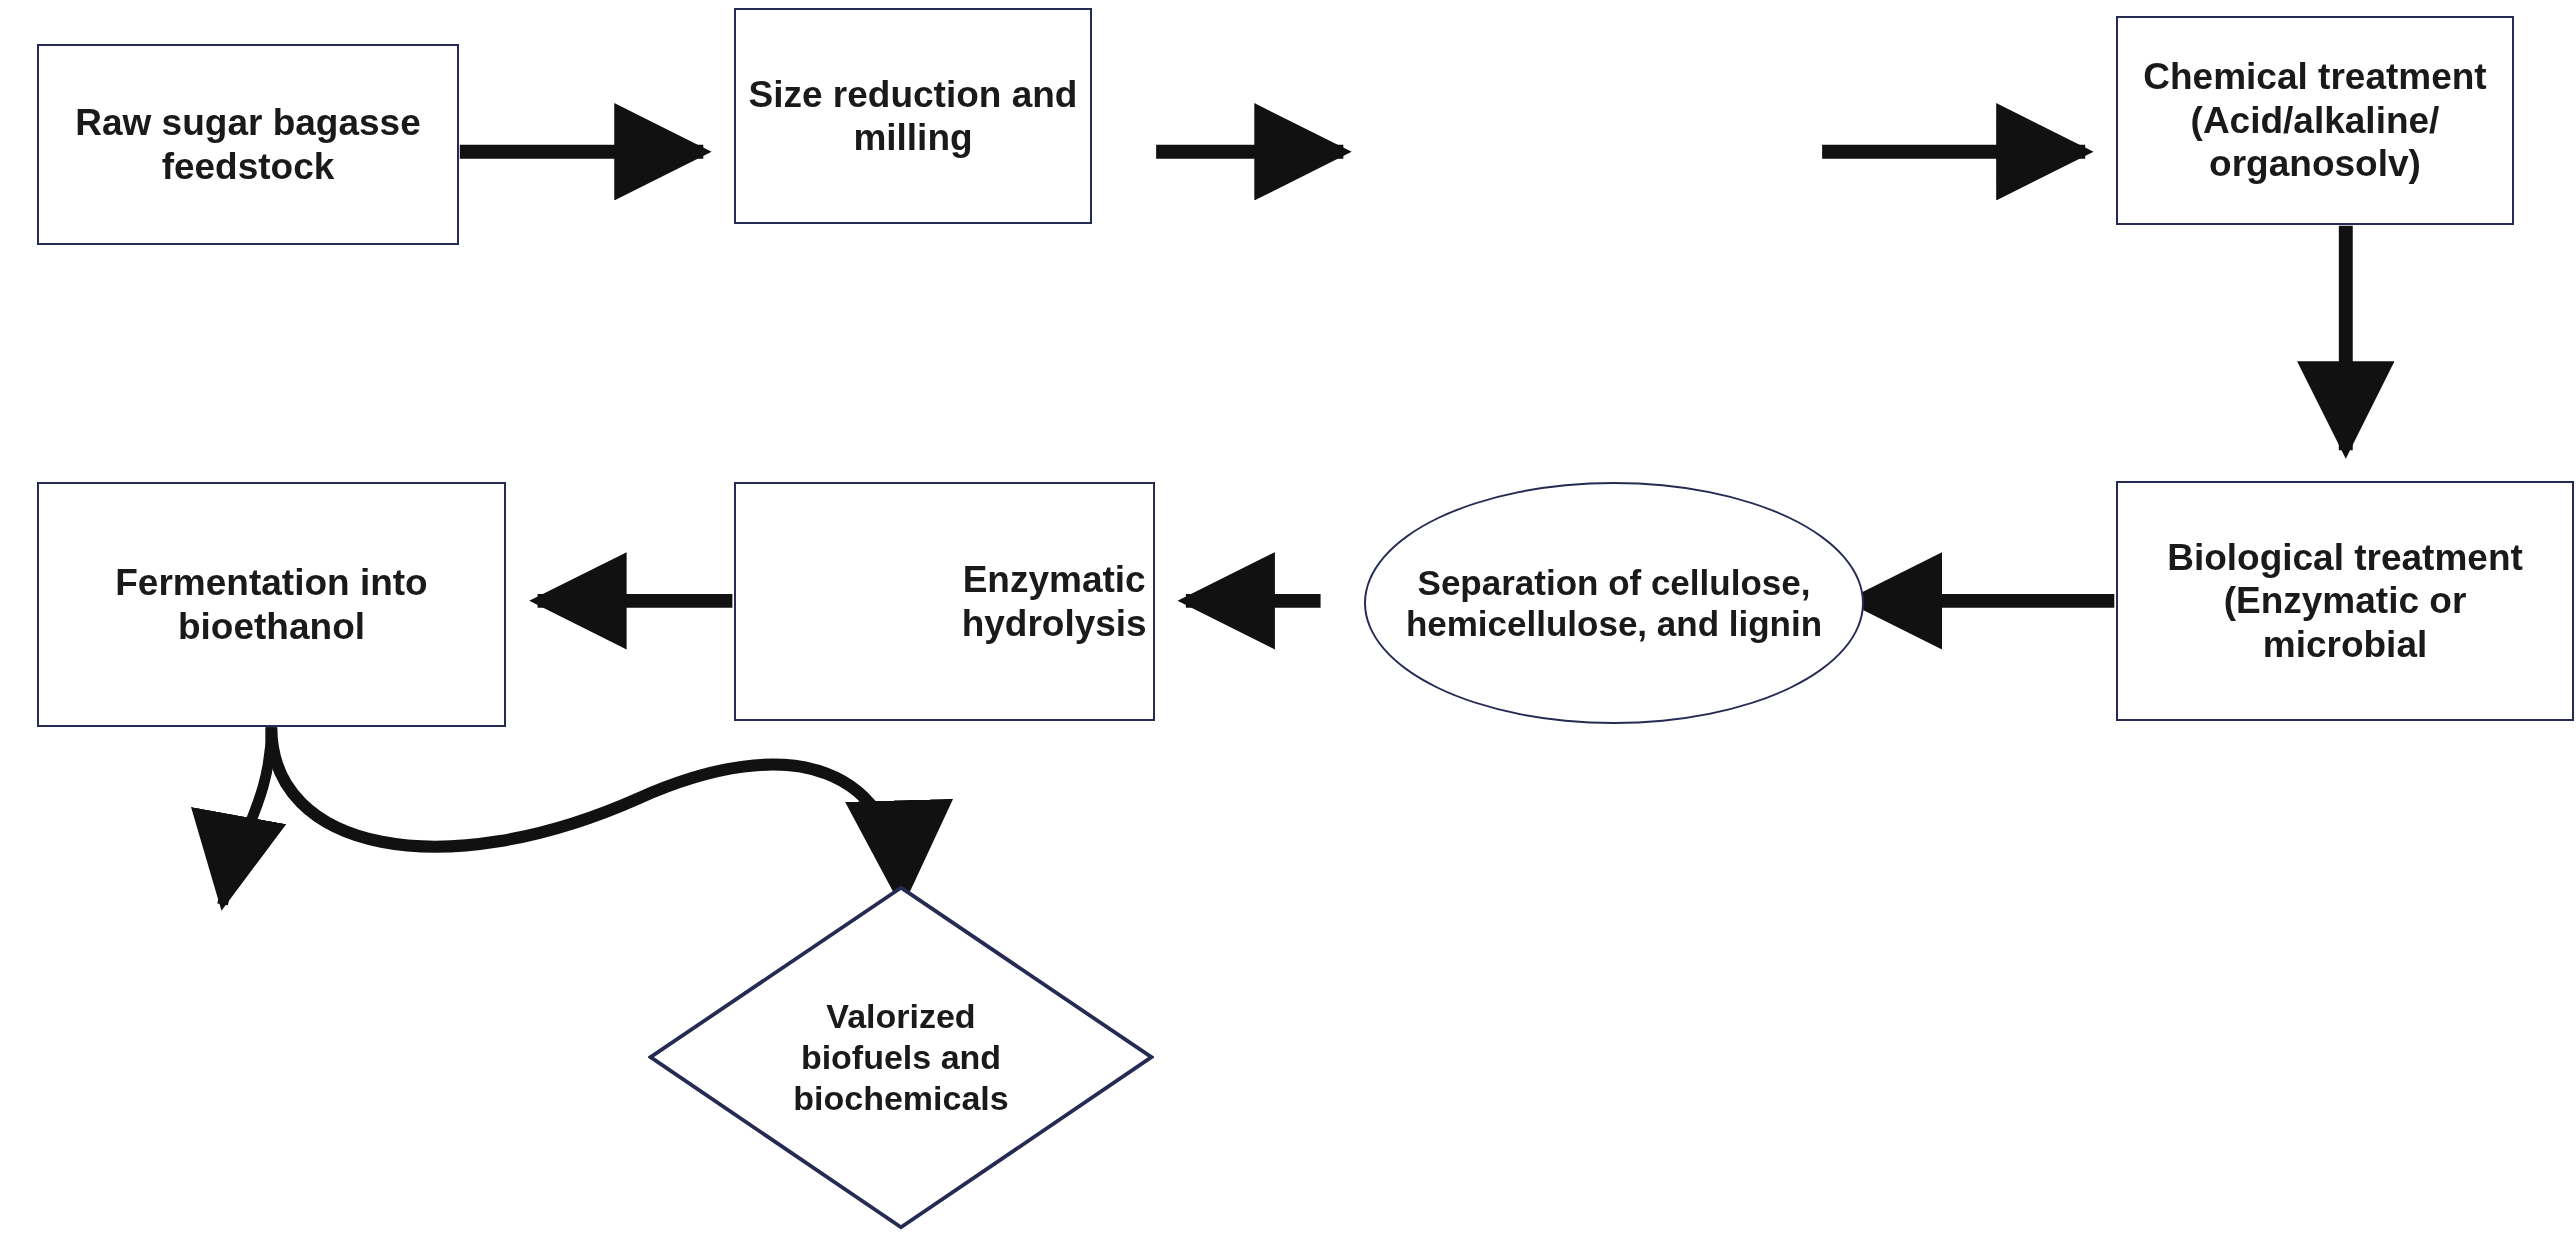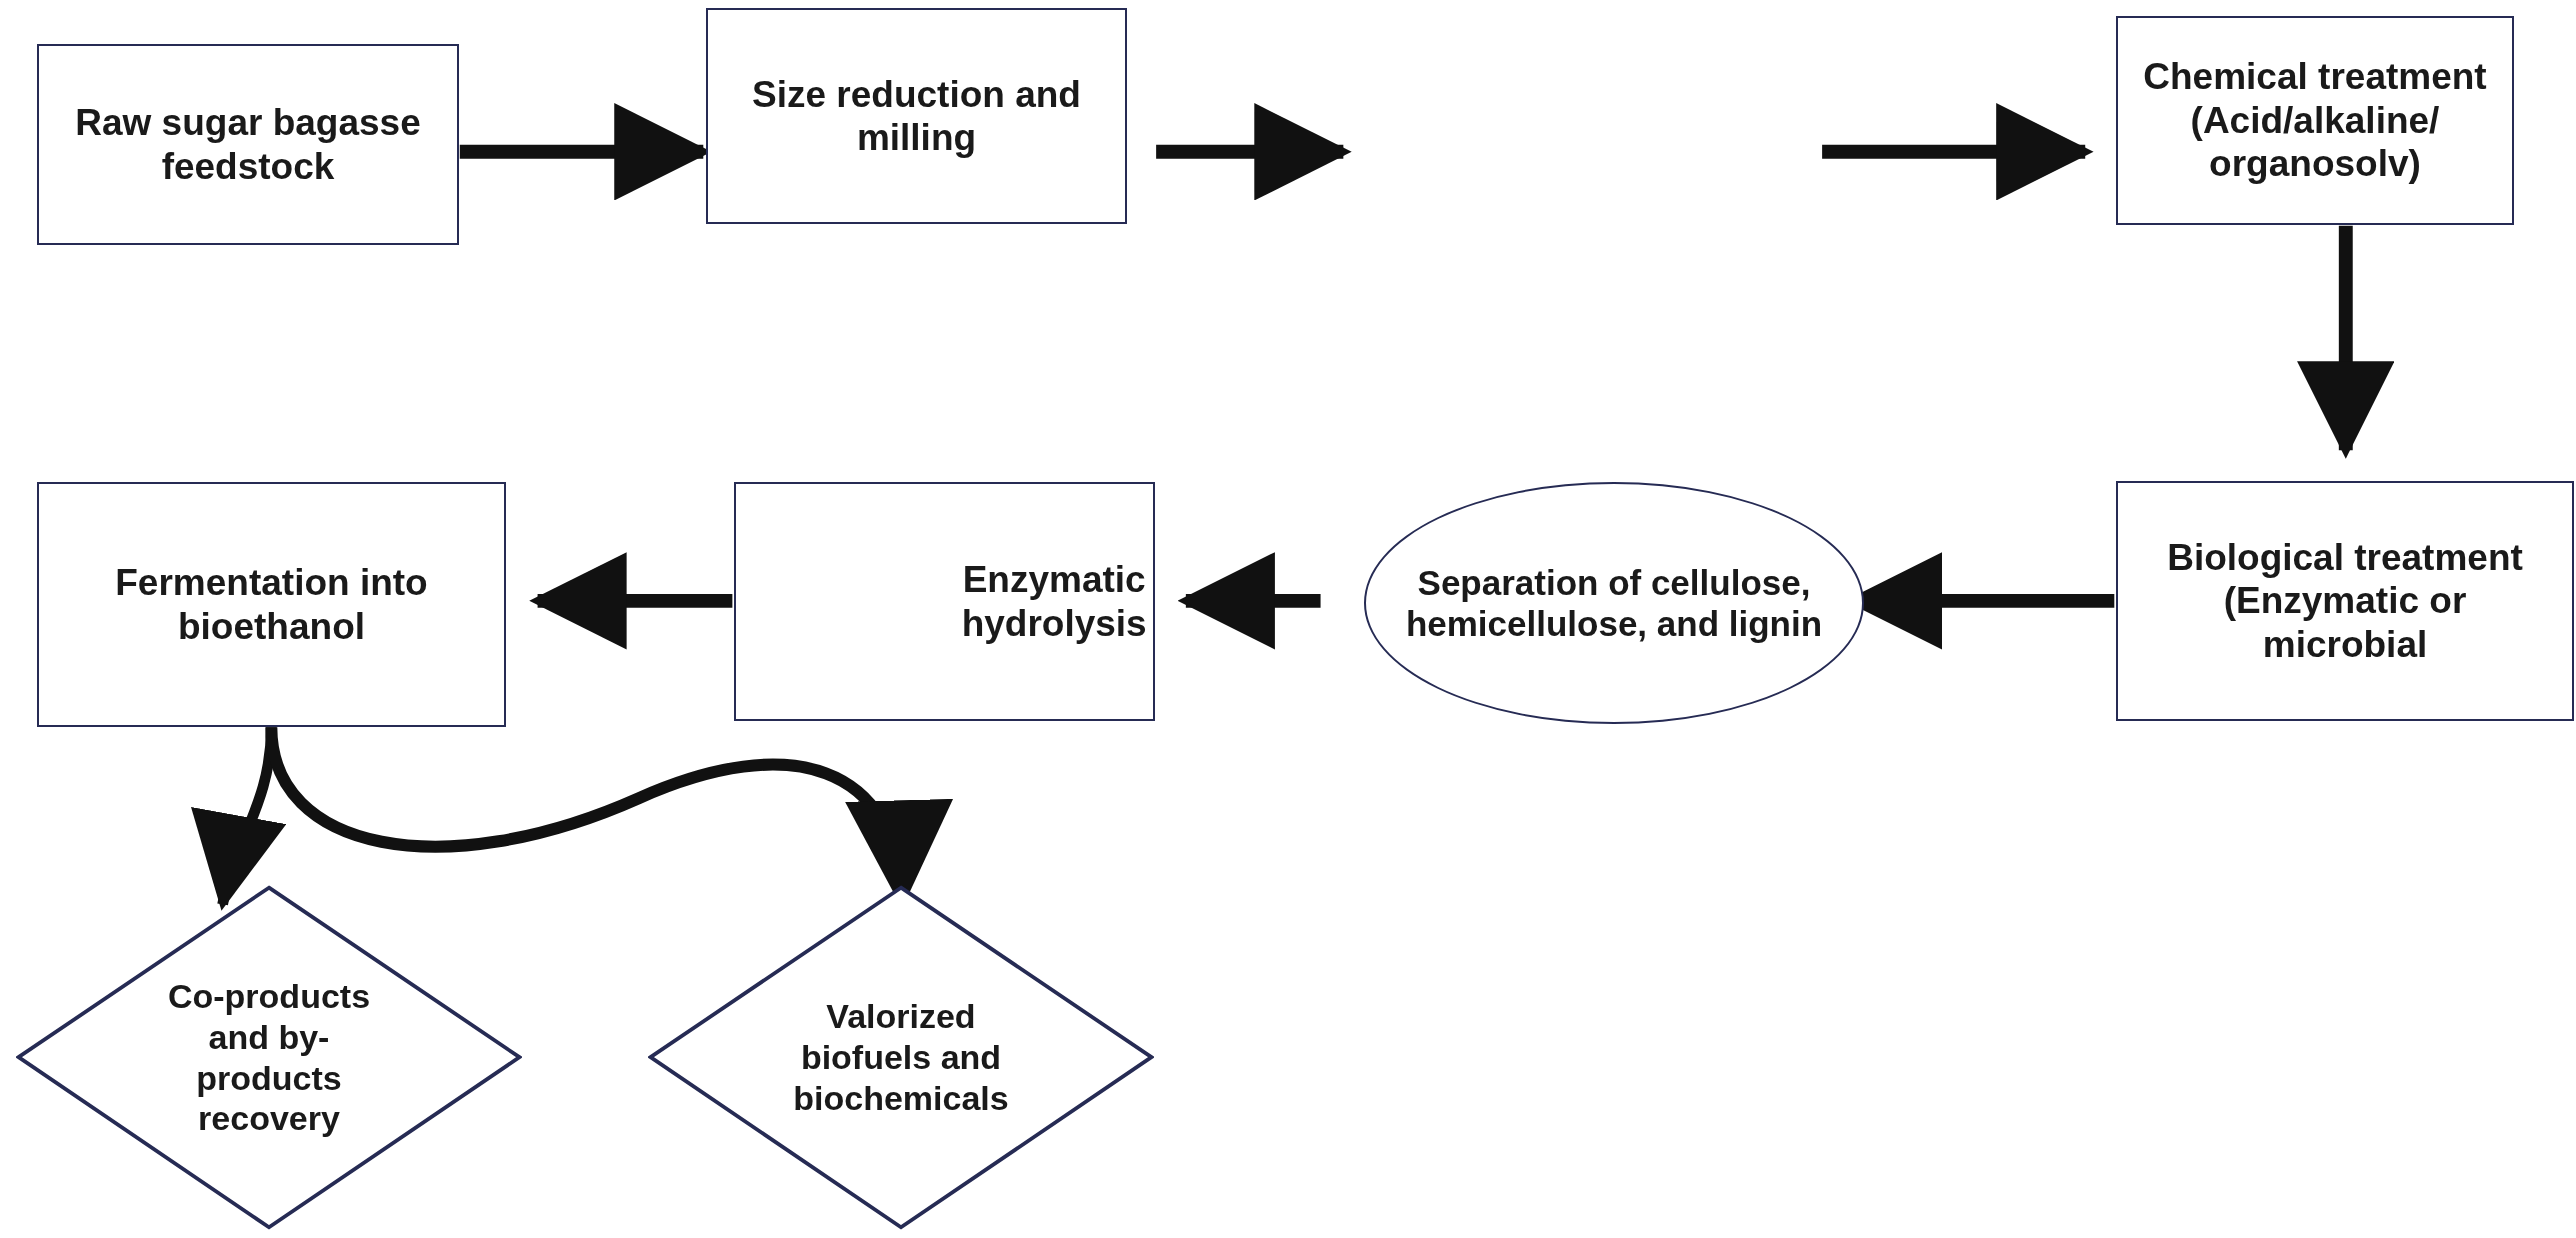--- a/index.html
+++ b/index.html
@@ -127,21 +127,21 @@
     <g>
       <path d="M 429 1150 C 429 1345, 700 1400, 1010 1262 C 1250 1155, 1420 1210, 1426 1425" fill="none" stroke="#111111" stroke-width="19" marker-end="url(#arrowhead-thin)"></path>
     </g>
   </svg>
 
   <div class="node node-rect" style="left:37px; top:16px; width:422px; height:201px;margin-top:28px;">
     <span class="node-label" style="font-size:37px;">Raw sugar bagasse
 feedstock</span>
   </div>
 
-  <div class="node node-rect" style="left:706px; top:8.2px; width:421px; height:216px;text-align:center;">
+  <div class="node node-rect" style="left:734px; top:8.2px; width:358px; height:216px;text-align:center;">
     <span class="node-label" style="font-size:37px;">Size reduction and
 milling</span>
   </div>
 
 
   <div class="node node-rect" style="left:2116px; top:16px; width:398px; height:209px;">
     <span class="node-label" style="font-size:37px;">Chemical treatment
 (Acid/alkaline/
 organosolv)</span>
   </div>
@@ -160,29 +160,20 @@
   <div class="node node-rect" style="left:734px; top:482px; width:421px; height:239px;justify-content:flex-end;">
     <span class="node-label" style="font-size:37px;">Enzymatic
 hydrolysis</span>
   </div>
 
   <div class="node node-rect" style="left:37px; top:482px; width:469px; height:245px;">
     <span class="node-label" style="font-size:37px;">Fermentation into
 bioethanol</span>
   </div>
 
-  <div class="diamond-wrap" style="left:16px; top:885px; width:506px; height:345px;">
-    <svg class="diamond-svg" width="506" height="345" viewBox="0 0 800 545" xmlns="http://www.w3.org/2000/svg">
-      <polygon points="400,4 796,272 400,541 4,272" fill="#ffffff" stroke="#262b54" stroke-width="6"></polygon>
-    </svg>
-    <span class="diamond-label" style="font-size:34px;">Co-products
-and by-
-products
-recovery</span>
-  </div>
 
   <div class="diamond-wrap" style="left:648px; top:885px; width:506px; height:345px;">
     <svg class="diamond-svg" width="506" height="345" viewBox="0 0 800 545" xmlns="http://www.w3.org/2000/svg">
       <polygon points="400,4 796,272 400,541 4,272" fill="#ffffff" stroke="#262b54" stroke-width="6"></polygon>
     </svg>
     <span class="diamond-label" style="font-size:34px;">Valorized
 biofuels and
 biochemicals</span>
   </div>
 

